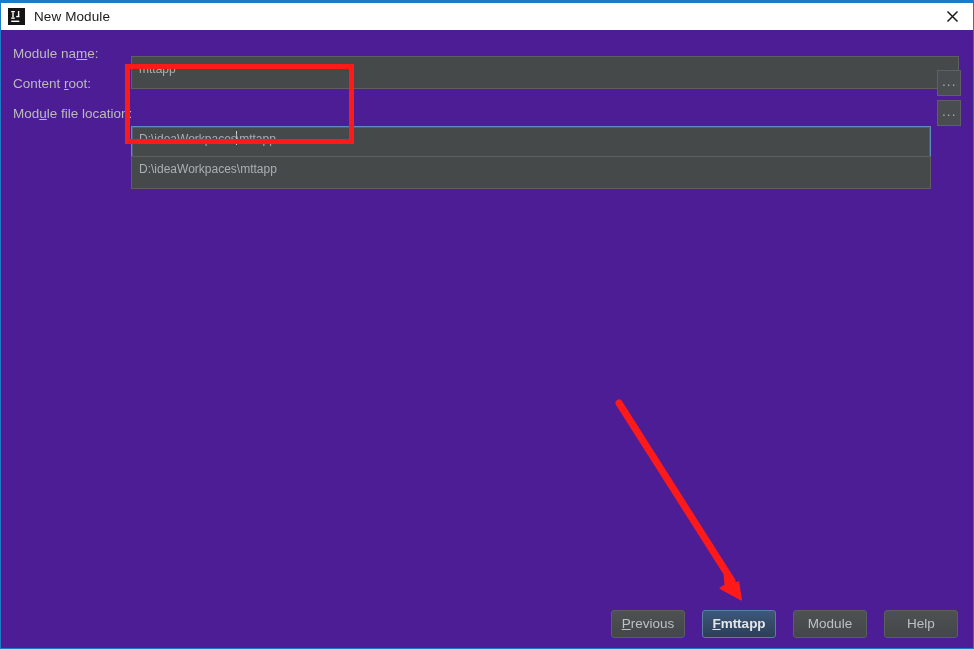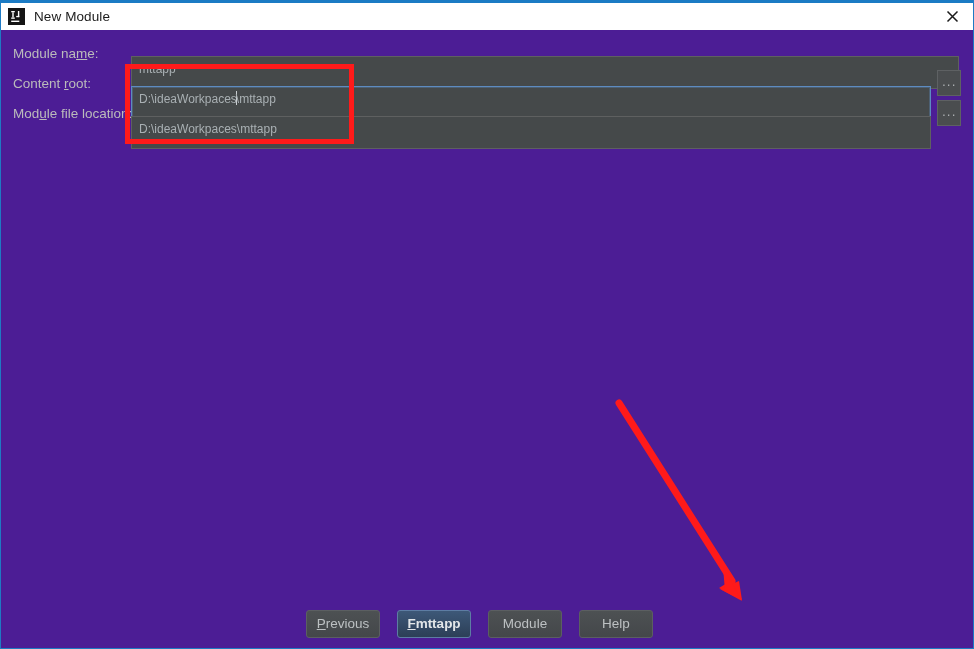--- a/index.html
+++ b/index.html
@@ -121,20 +121,21 @@
     white-space: nowrap;
     overflow: hidden;
   }
   .text-field.wide {
     left: 130px;
     width: 828px;
   }
   .text-field.narrow {
     left: 130px;
     width: 800px;
+    margin-top: 40px;
   }
   .text-field.focused {
     border: 1px solid #5d8bc0;
     box-shadow: 0 0 0 1px rgba(93,139,192,0.35) inset;
   }
   .caret {
     display: inline-block;
     width: 1px;
     height: 14px;
     background: #c8cdd0;
@@ -180,21 +181,21 @@
   }
 
   
   .button-bar {
     position: absolute;
     left: 0;
     bottom: 9px;
     width: 972px;
     height: 30px;
     display: flex;
-    justify-content: center;
+    justify-content: flex-end;
     align-items: center;
     padding-right: 15px;
     box-sizing: border-box;
     gap: 17px;
   }
   .dlg-btn {
     width: 74px;
     height: 28px;
     box-sizing: border-box;
     background: linear-gradient(#4d5153, #44474a);

